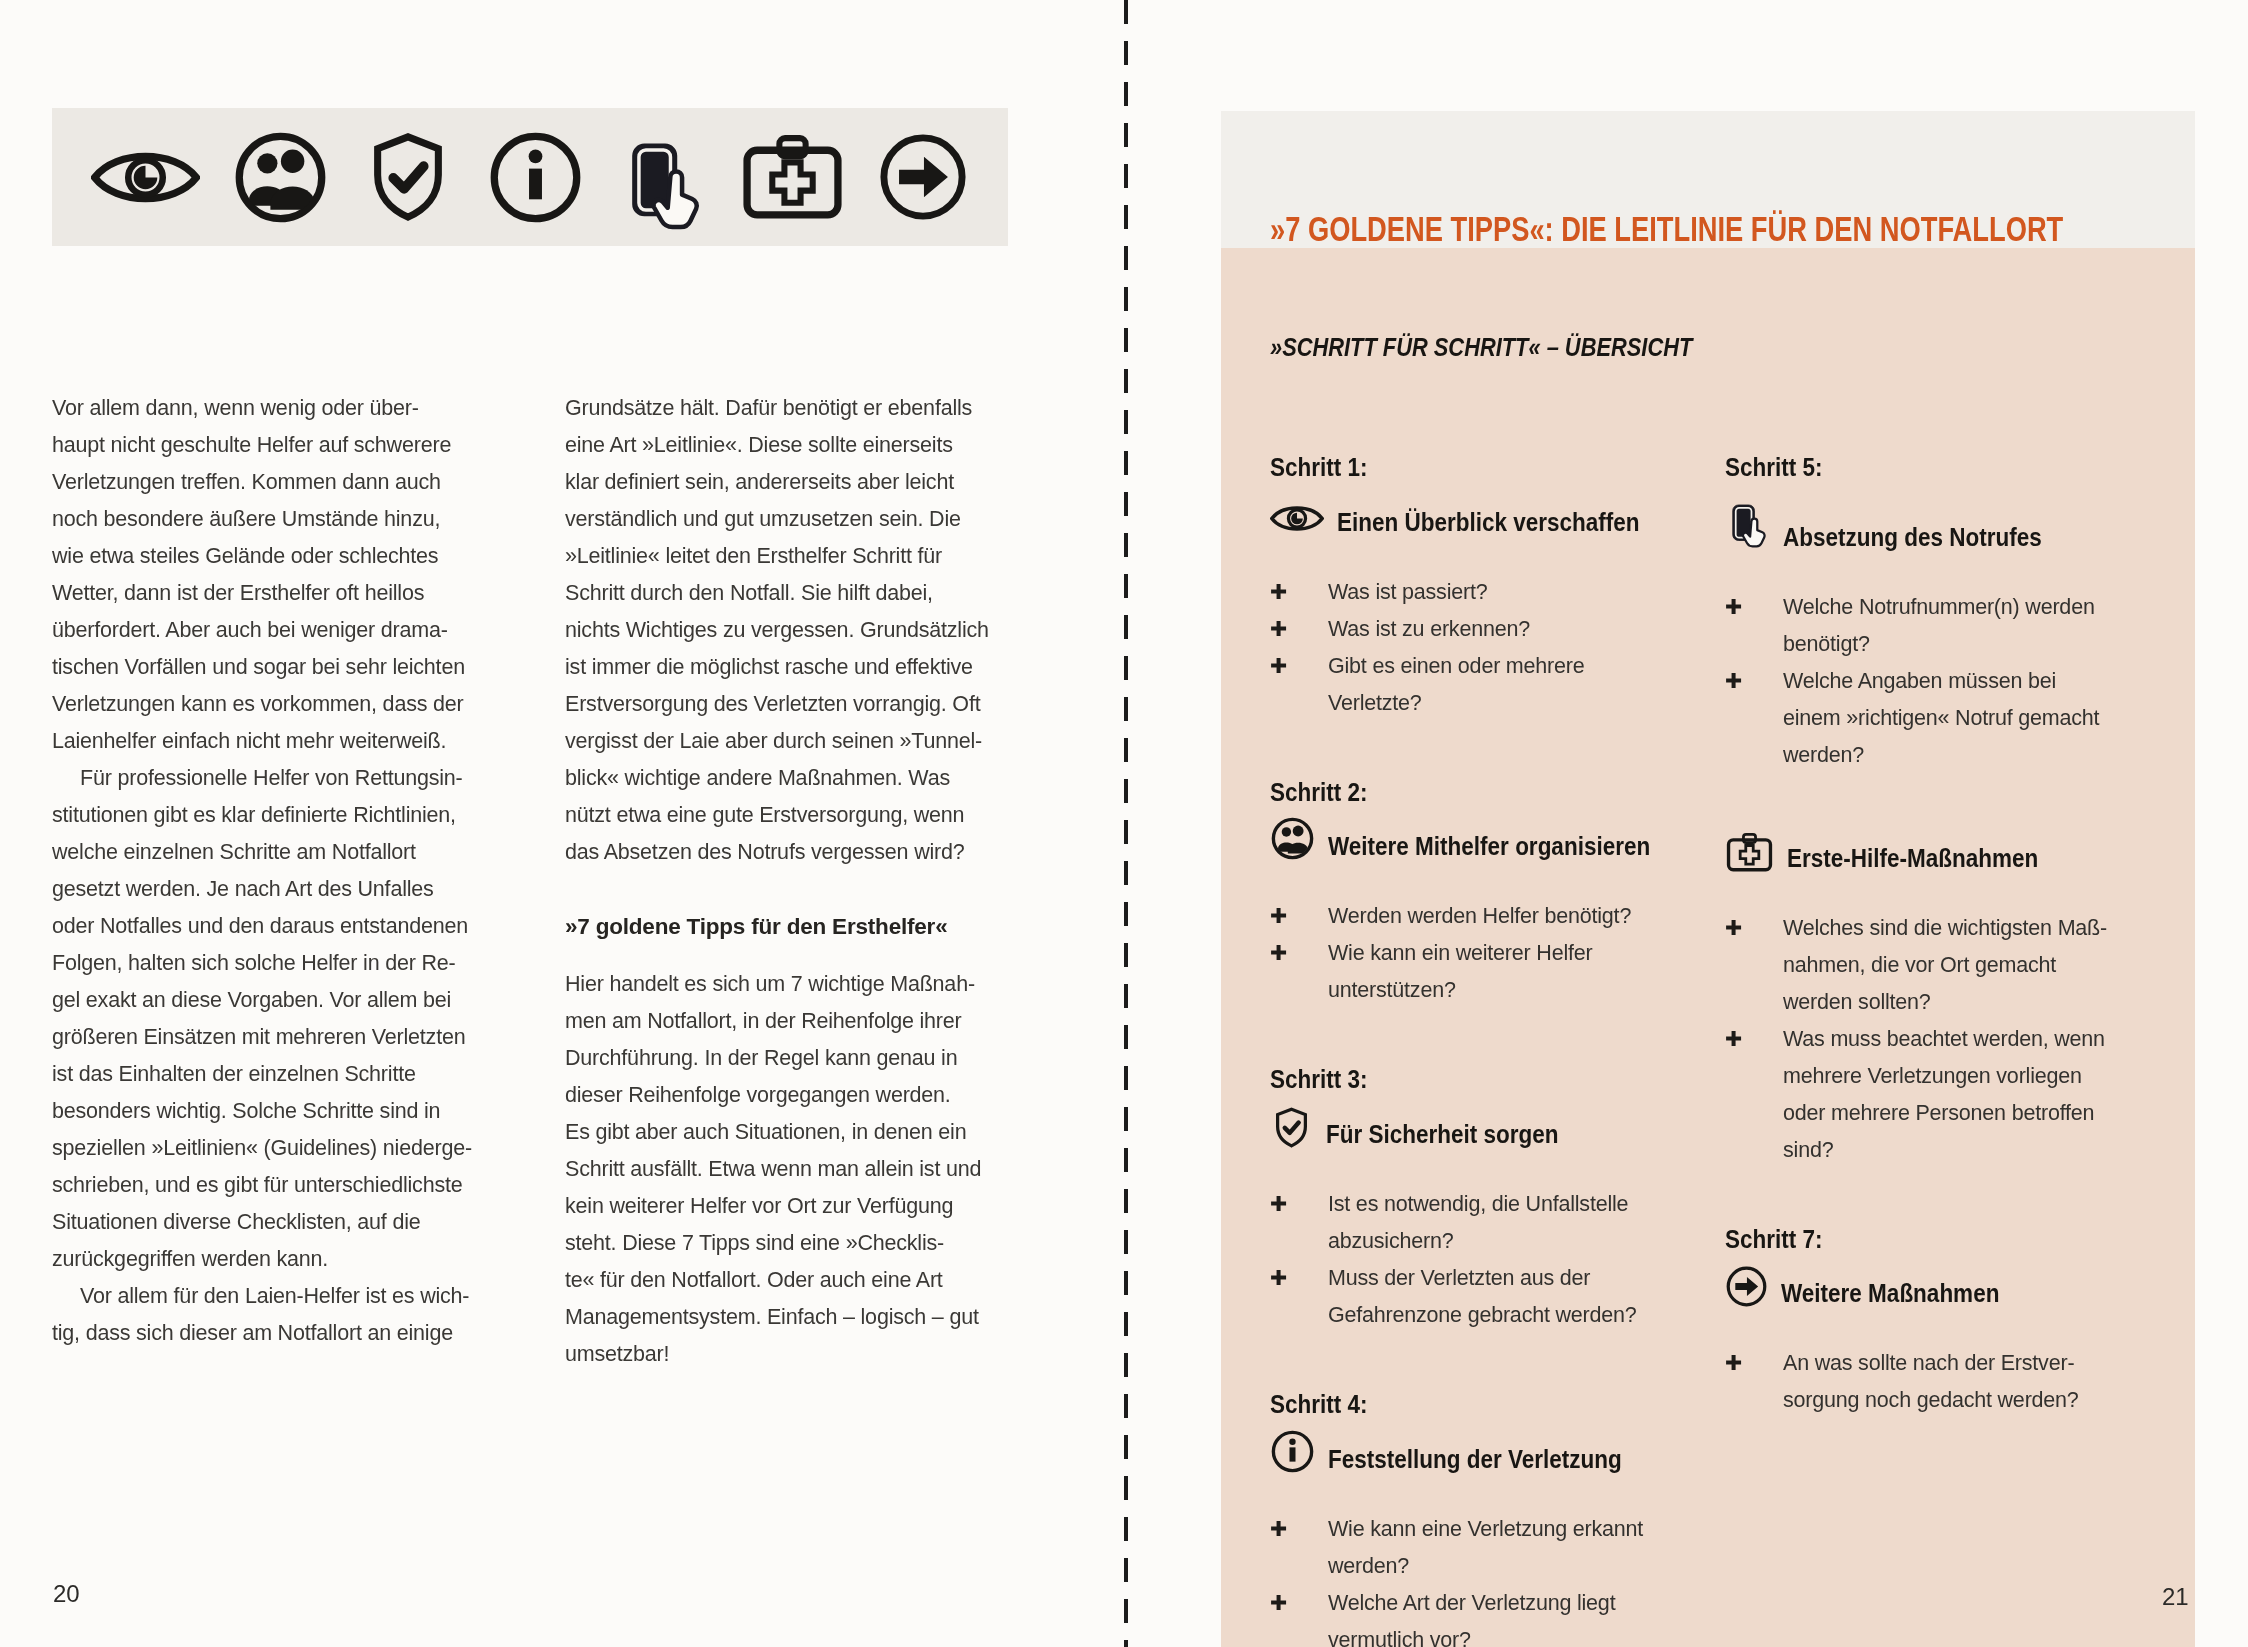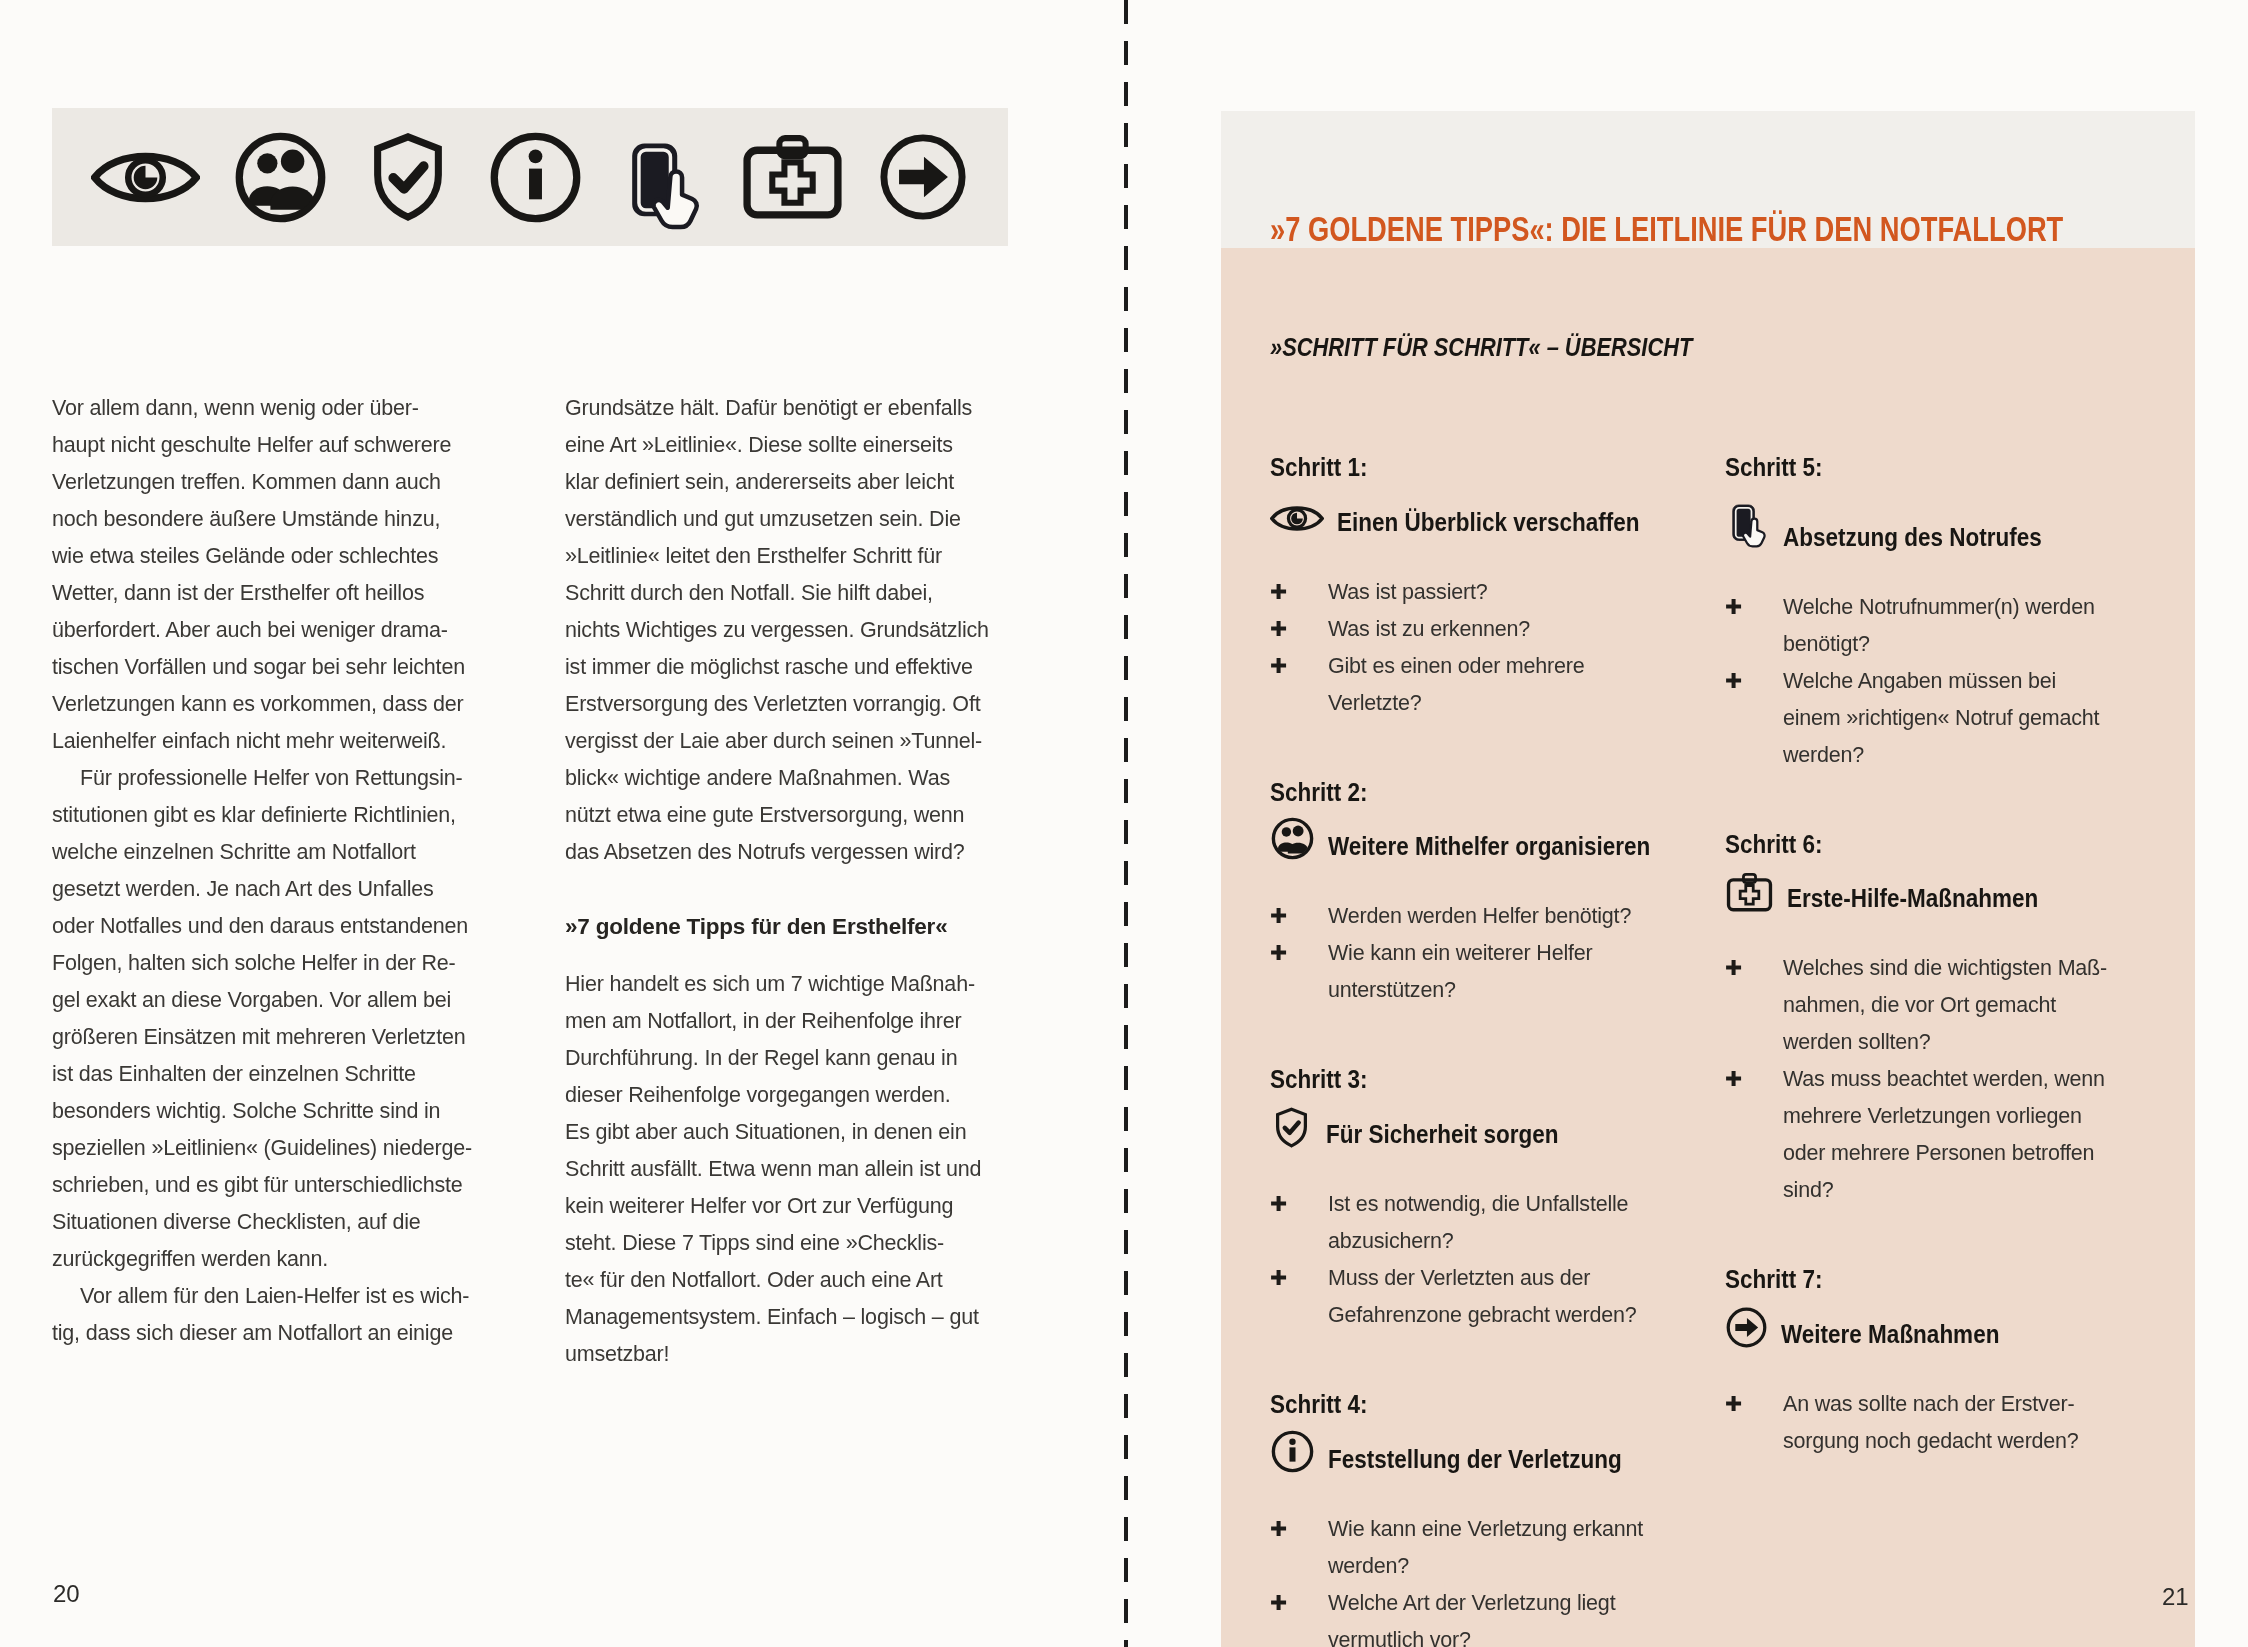--- a/index.html
+++ b/index.html
@@ -353,21 +353,20 @@
               <li class="bullet">
                 <span class="crossglyph">✚</span>
                 <span class="btext">Welche Angaben müssen bei
 einem »richtigen« Notruf gemacht
 werden?</span>
                 </li>
             </ul>
           </div>
 
           <div class="step">
-            <div class="step-label"><span class="condense-soft">Schritt 6:</span></div>
             <div class="step-titlerow">
               <span class="step-icon">
                 <svg width="49" height="41" viewBox="0 0 52 44">
                     <use href="#ic-case"></use>
                   </svg>
               </span>
               <span class="step-title"><span class="condense-soft">Erste-Hilfe-Maßnahmen</span></span>
             </div>
             <ul class="bullets">
               <li class="bullet">

